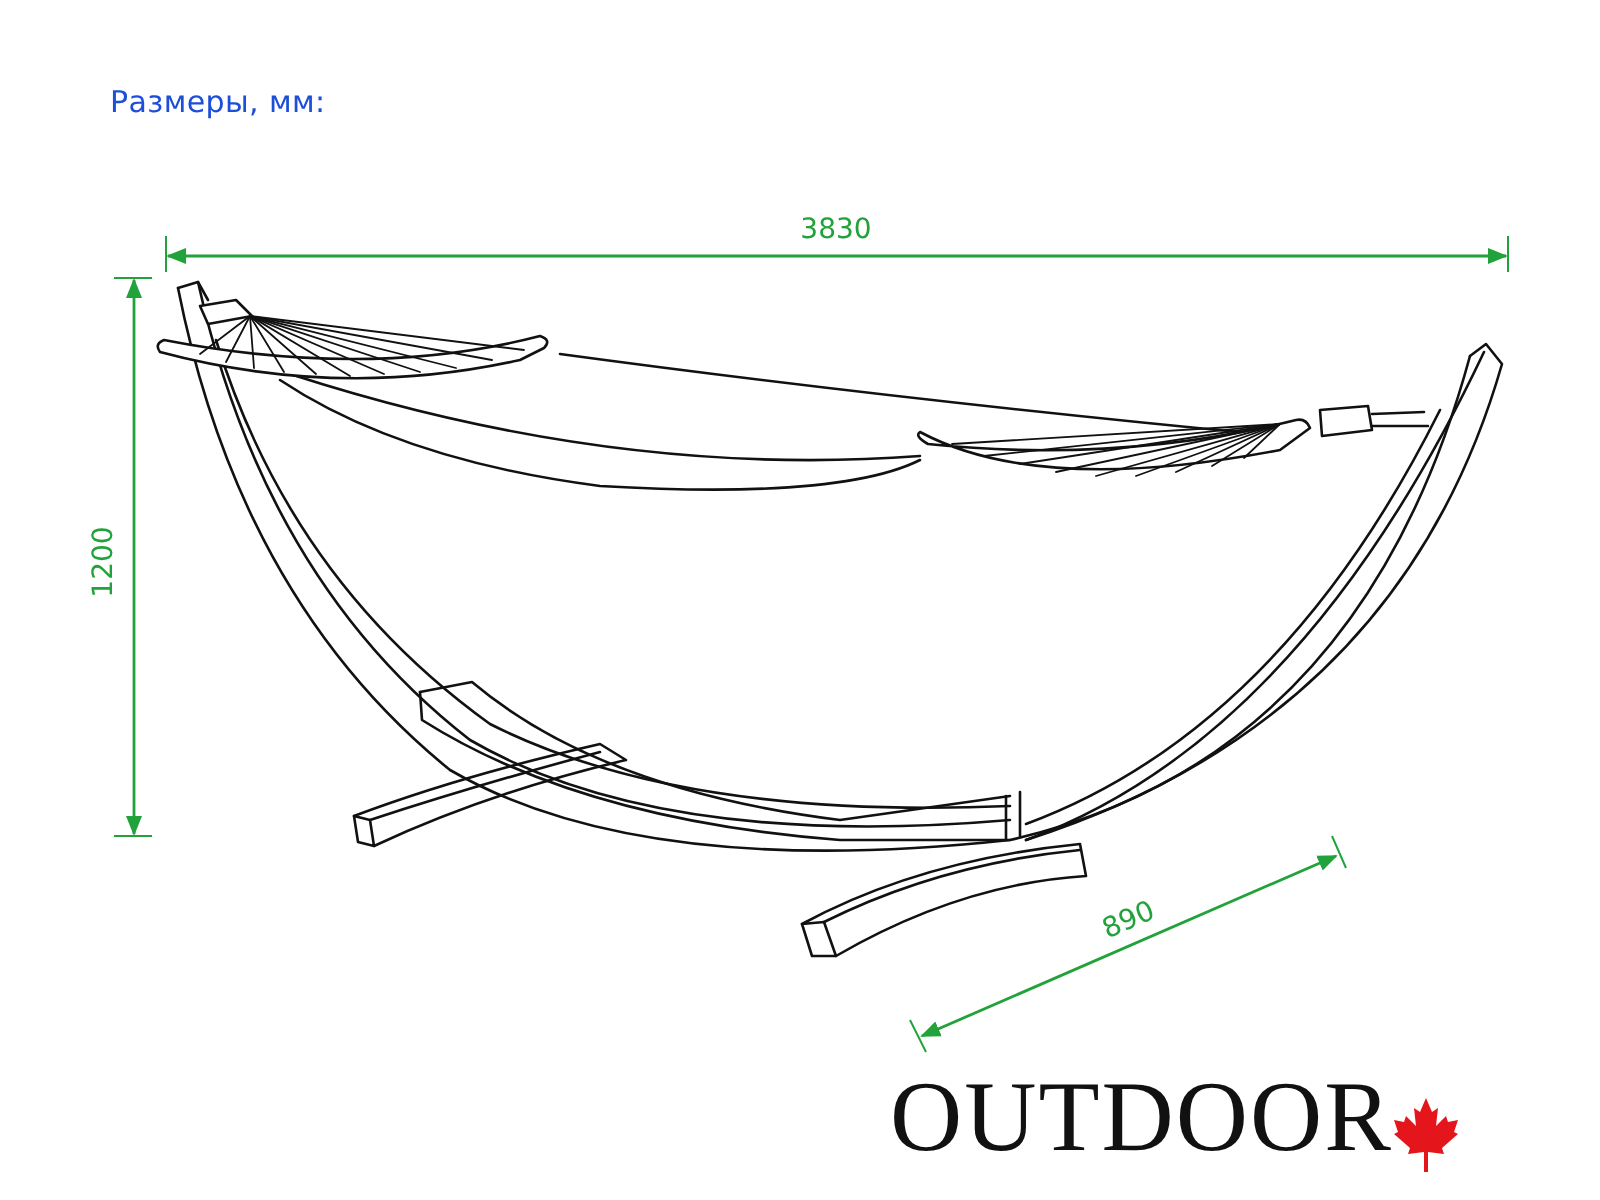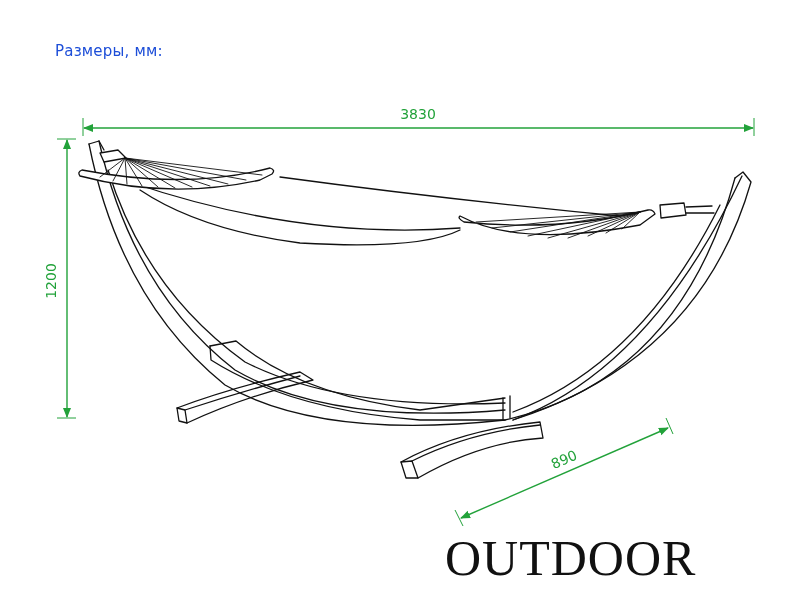--- a/index.html
+++ b/index.html
@@ -5,21 +5,21 @@
   html, body { margin: 0; padding: 0; background: #ffffff; }
   body { width: 800px; height: 600px; position: relative; overflow: hidden; font-family: "DejaVu Sans", sans-serif; }
   .title {
     position: absolute; left: 14px; top: 42px;
     font-family: "DejaVu Sans", sans-serif; font-size: 15px; color: #1d4ed8; letter-spacing: 0.2px; margin-left: 41px;
   }
   svg.drawing { position: absolute; left: 0; top: 0; }
   .dim-label { font-family: "DejaVu Sans", sans-serif; font-size: 14px; fill: #22a23a; }
   .logo {
     position: absolute; left: 445px; top: 528px; height: 60px;
-    display: flex; align-items: flex-start; flex-direction: column;
+    display: flex; align-items: flex-end;
   }
   .logo-text {
     font-family: "Liberation Serif", "DejaVu Serif", serif; font-size: 50px; line-height: 60px;
     color: #111111; letter-spacing: 1px; font-weight: normal;
   }
   .leaf { margin-left: 0px; margin-top: 0px; }
 </style>
 </head>
 <body>
 

